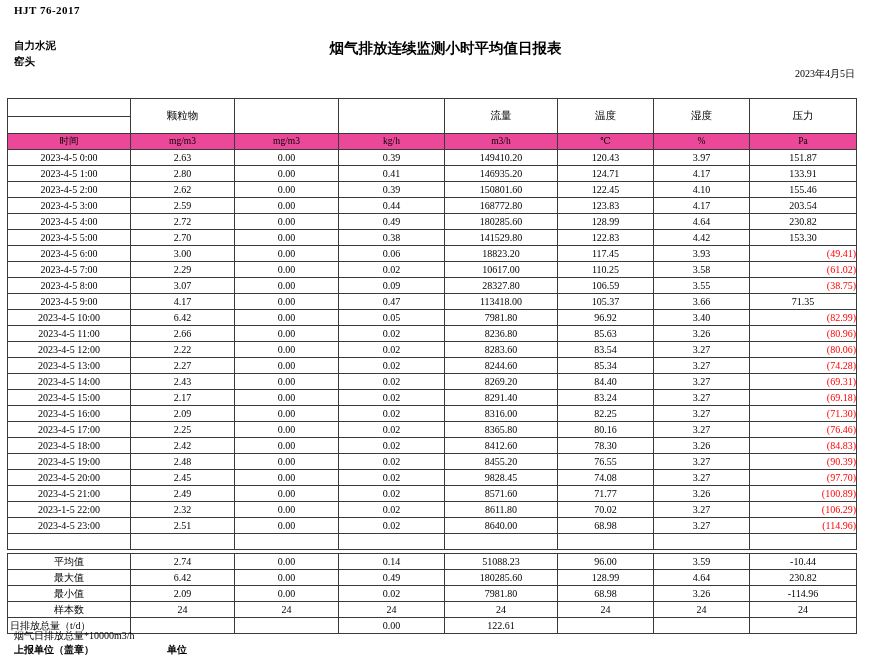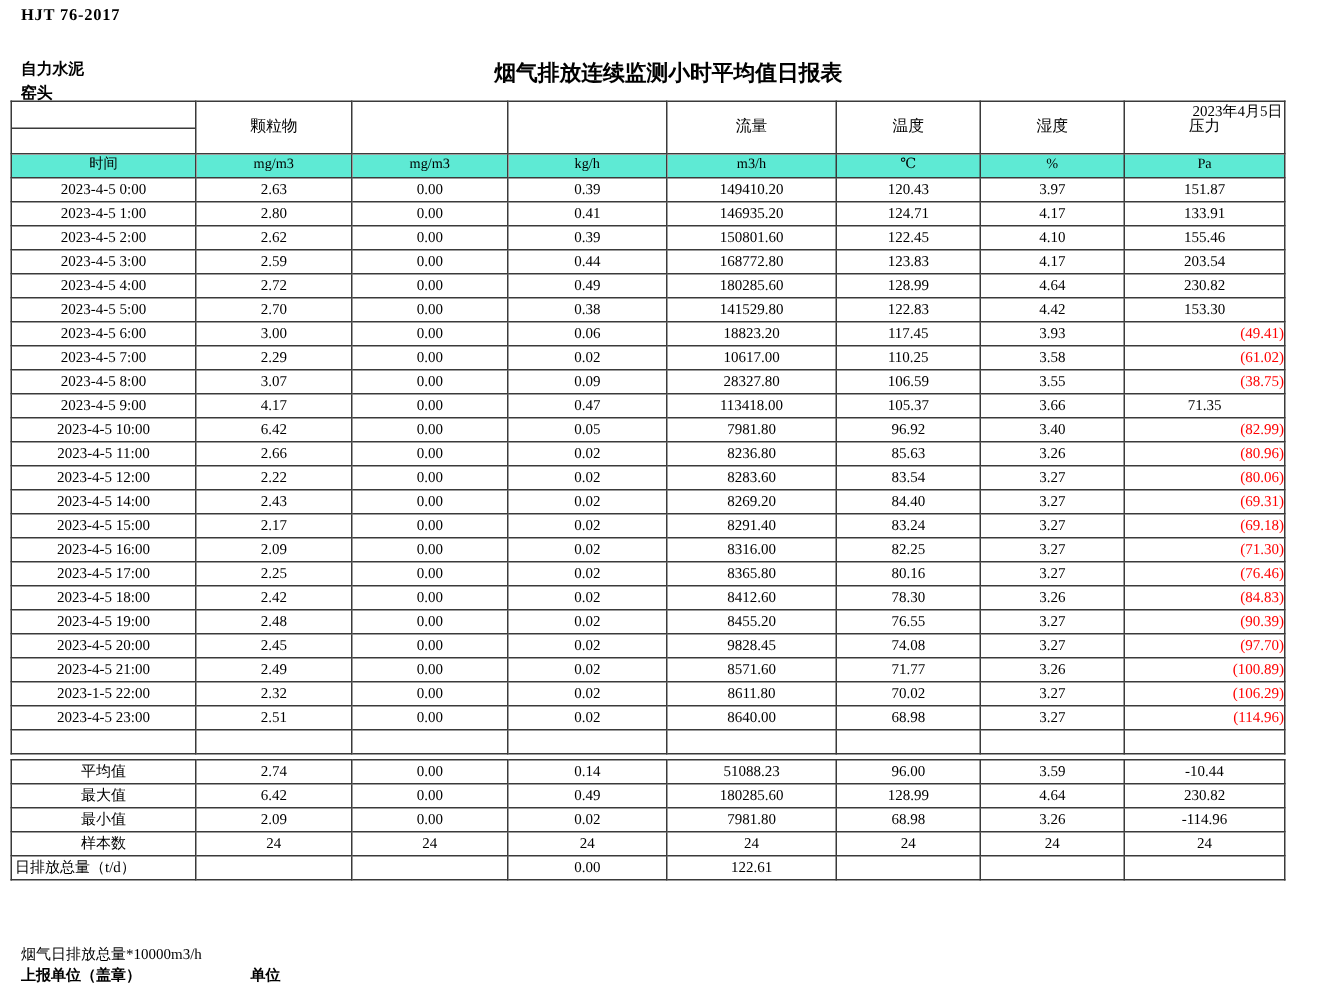--- a/index.html
+++ b/index.html
@@ -3,29 +3,29 @@
 <meta charset="utf-8">
 <style>
   html,body{margin:0;padding:0;background:#fff;}
   body{width:891px;height:658px;font-family:"Liberation Serif","DejaVu Serif",serif;color:#000;}
   .page{position:relative;width:891px;height:658px;background:#fff;overflow:hidden;}
   .std-code{position:absolute;left:14px;top:4px;font-weight:bold;font-size:11px;letter-spacing:0.5px;}
   .doc-title{position:absolute;left:0;right:0;top:19px;text-align:center;font-weight:bold;font-size:14.5px;margin-top:20px;}
   .company{position:absolute;left:14px;top:39px;font-weight:bold;font-size:10.5px;}
   .location{position:absolute;left:14px;top:55px;font-weight:bold;font-size:10.5px;}
   .report-date{position:absolute;right:36px;top:67px;font-size:10px;}
-  .tablewrap{position:absolute;left:7px;top:67px;width:849px;}
+  .tablewrap{position:absolute;left:7px;top:98px;width:849px;}
   table{border-collapse:collapse;table-layout:fixed;width:849px;}
   td{border:1px solid #3a3a3a;text-align:center;font-size:10px;height:15px;line-height:15px;
      padding:0;overflow:hidden;white-space:nowrap;}
   tr.group-header td{height:34px;line-height:34px;font-size:10.5px;}
   td.split-cell{padding:0;vertical-align:top;}
   td.split-cell .half-top{height:17px;border-bottom:1px solid #3a3a3a;}
   td.split-cell .half-bottom{height:16px;}
-  tr.units-row td{background:#5eead4;font-size:9.5px;}
+  tr.units-row td{background:#ec4899;font-size:9.5px;}
   td.neg{color:#ff0000;text-align:right;}
   #summary-table{margin-top:3px;}
   td.left{text-align:left;padding-left:2px;}
   .footnote{position:absolute;left:14px;top:629px;font-size:10px;}
   .report-line{position:absolute;left:14px;top:643px;font-size:10px;font-weight:bold;}
   .unit-label{position:absolute;left:167px;top:643px;font-size:10px;font-weight:bold;}
 </style>
 </head>
 <body>
 
@@ -199,20 +199,30 @@
             <td>2023-4-5 12:00</td>
             <td>2.22</td>
             <td>0.00</td>
             <td>0.02</td>
             <td>8283.60</td>
             <td>83.54</td>
             <td>3.27</td>
             <td class="neg">(80.06)</td>
           </tr>
           <tr>
+            <td>2023-4-5 13:00</td>
+            <td>2.27</td>
+            <td>0.00</td>
+            <td>0.02</td>
+            <td>8244.60</td>
+            <td>85.34</td>
+            <td>3.27</td>
+            <td class="neg">(74.28)</td>
+          </tr>
+          <tr>
             <td>2023-4-5 14:00</td>
             <td>2.43</td>
             <td>0.00</td>
             <td>0.02</td>
             <td>8269.20</td>
             <td>84.40</td>
             <td>3.27</td>
             <td class="neg">(69.31)</td>
           </tr>
           <tr>

